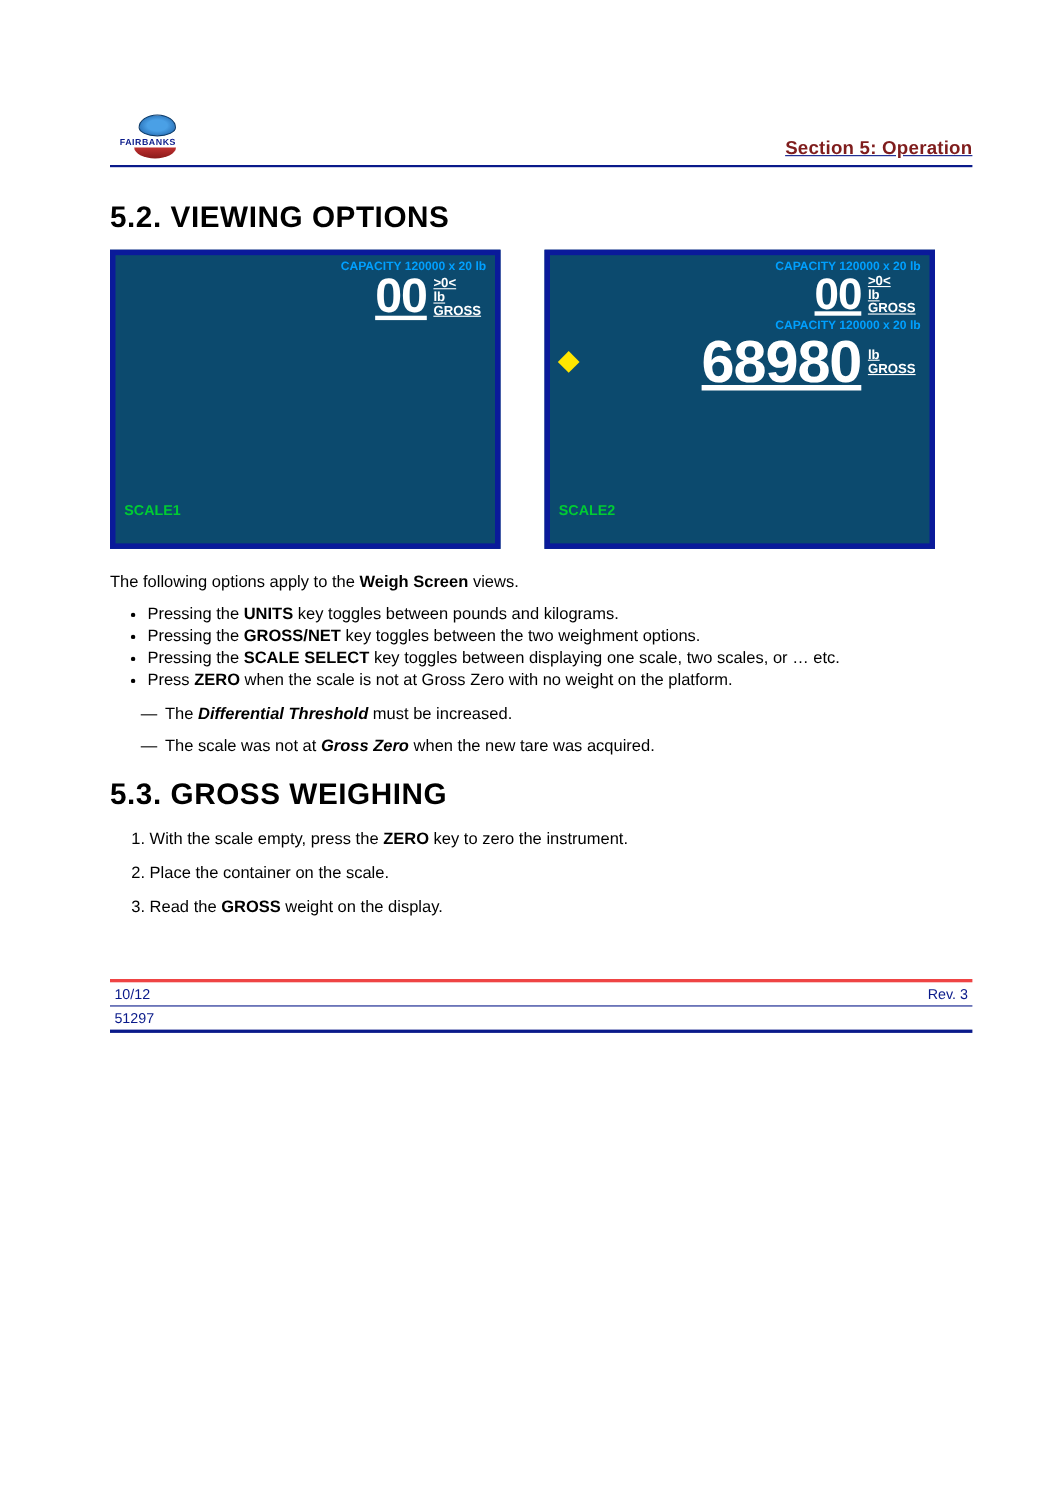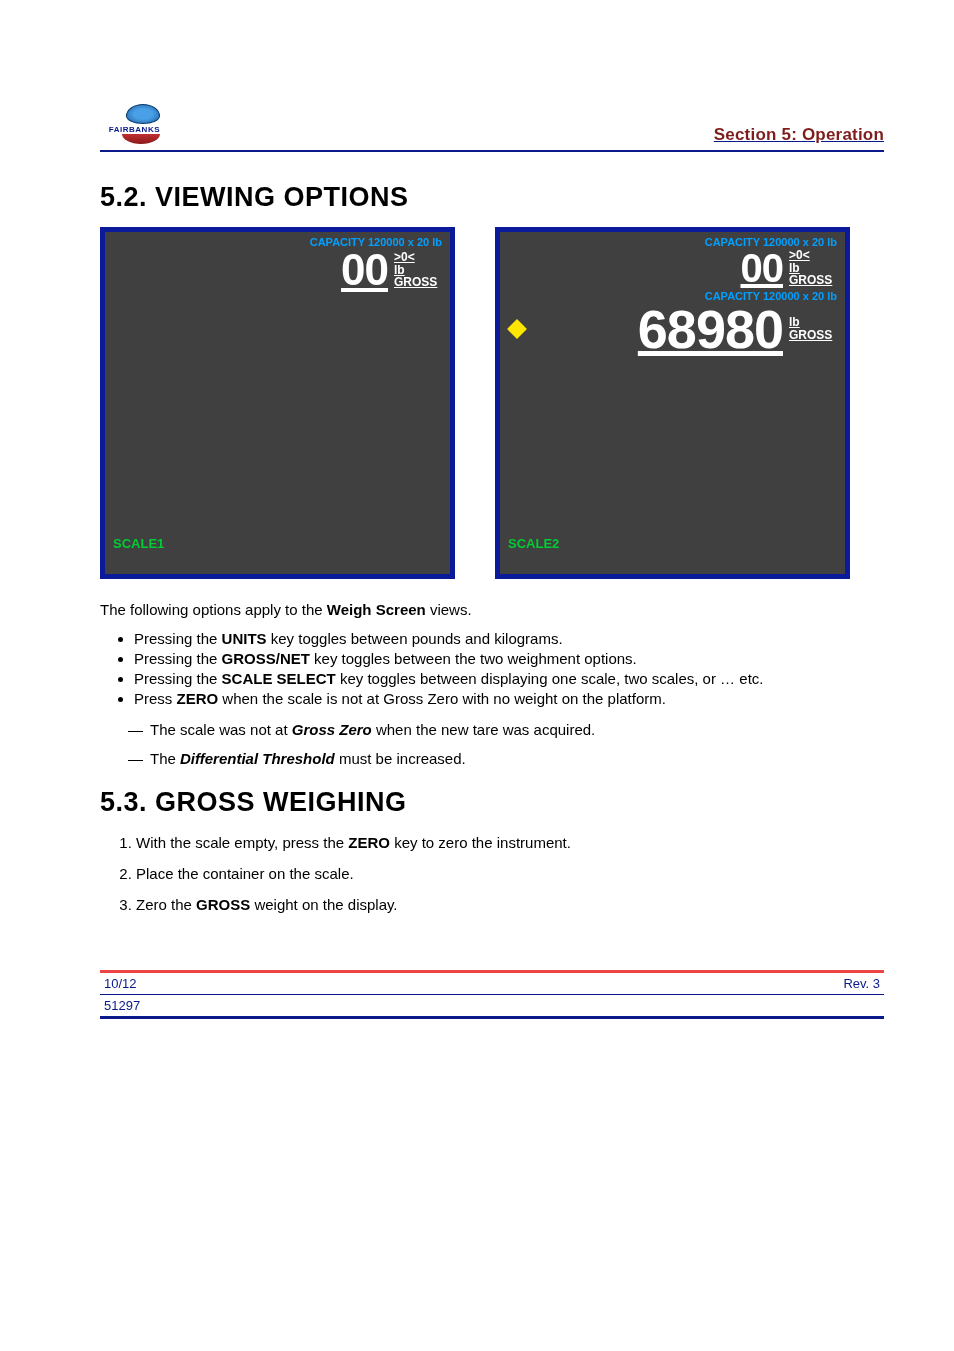--- a/index.html
+++ b/index.html
@@ -61,22 +61,22 @@
     letter-spacing: 0.5px;
     margin: 20px 0 14px 0;
   }
   .screens {
     display: flex;
     gap: 40px;
     margin-bottom: 20px;
   }
   .screen {
     width: 355px;
-    height: 352px;
-    background: #404040;
+    height: 272px;
+    background: #0c4a6e;
     border: 5px solid #0a1a9a;
     position: relative;
     color: #fff;
     font-family: Arial, sans-serif;
   }
   .cap {
     color: #00a0ff;
     font-weight: bold;
     font-size: 11px;
     text-align: right;
@@ -201,30 +201,30 @@
   </p>
 
   <ul class="bullets">
     <li><span>Pressing the </span><b>UNITS</b> <span>key toggles between pounds and kilograms.</span></li>
     <li><span>Pressing the </span><b>GROSS/NET</b> <span>key toggles between the two weighment options.</span></li>
     <li><span>Pressing the </span><b>SCALE SELECT</b> <span>key toggles between displaying one scale, two scales, or … etc.</span></li>
     <li><span>Press </span><b>ZERO</b><span> when the scale is not at Gross Zero with no weight on the platform.</span></li>
   </ul>
 
   <ul class="dashes">
+    <li><span>The </span><b><i>Differential Threshold</i></b><span> must be increased.</span></li>
     <li><span>The scale was not at </span><b><i>Gross Zero</i></b><span> when the new tare was acquired.</span></li>
-    <li><span>The </span><b><i>Differential Threshold</i></b><span> must be increased.</span></li>
   </ul>
 
   <h2 class="section-head">5.3.  GROSS WEIGHING</h2>
 
   <ol class="steps">
     <li><span>With the scale empty, press the </span><b>ZERO</b><span> key to zero the instrument.</span></li>
     <li><span>Place the container on the scale.</span></li>
-    <li><span>Zero the </span><b>GROSS</b><span> weight on the display.</span></li>
+    <li><span>Read the </span><b>GROSS</b><span> weight on the display.</span></li>
   </ol>
 
   <div class="footer">
     <div class="foot-row" style="justify-content:space-between">
       <span>10/12</span>
       <span>Rev. 3</span>
     </div>
     <div class="foot-row" style="border-bottom:3px solid #0a1a8a">
       <span>51297</span>
       <span></span>

